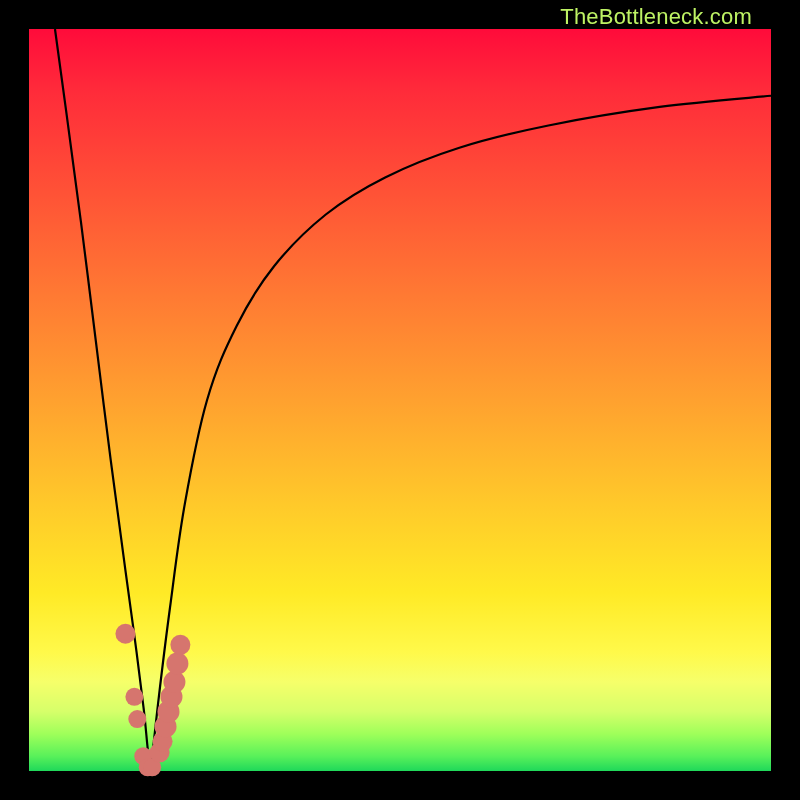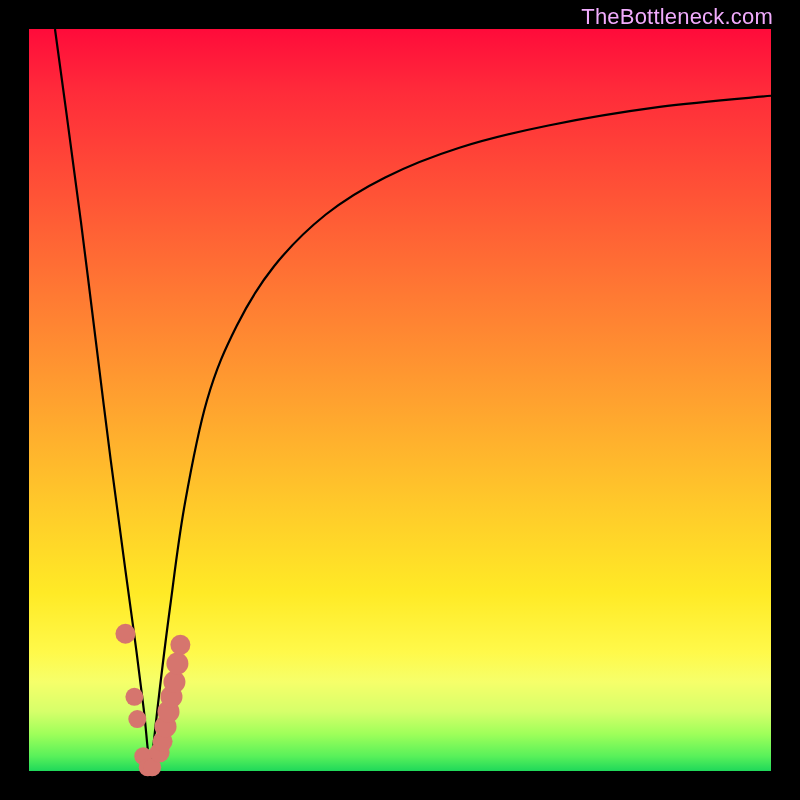--- a/index.html
+++ b/index.html
@@ -36,22 +36,22 @@
       #f6ff6a 88%,
       #d6ff6a 92%,
       #9fff5a 95%,
       #59f15a 98%,
       #1fd85a 100%
     );
   }
   .watermark {
     position: absolute;
     top: 4px;
-    right: 27px;
-    color: #f0abfc;
+    right: 48px;
+    color: #bef264;
     font-family: Arial, Helvetica, sans-serif;
     font-size: 22px;
     letter-spacing: 0.2px;
     user-select: none;
   }
   svg.curve {
     position: absolute;
     left: 0;
     top: 0;
     width: 742px;

